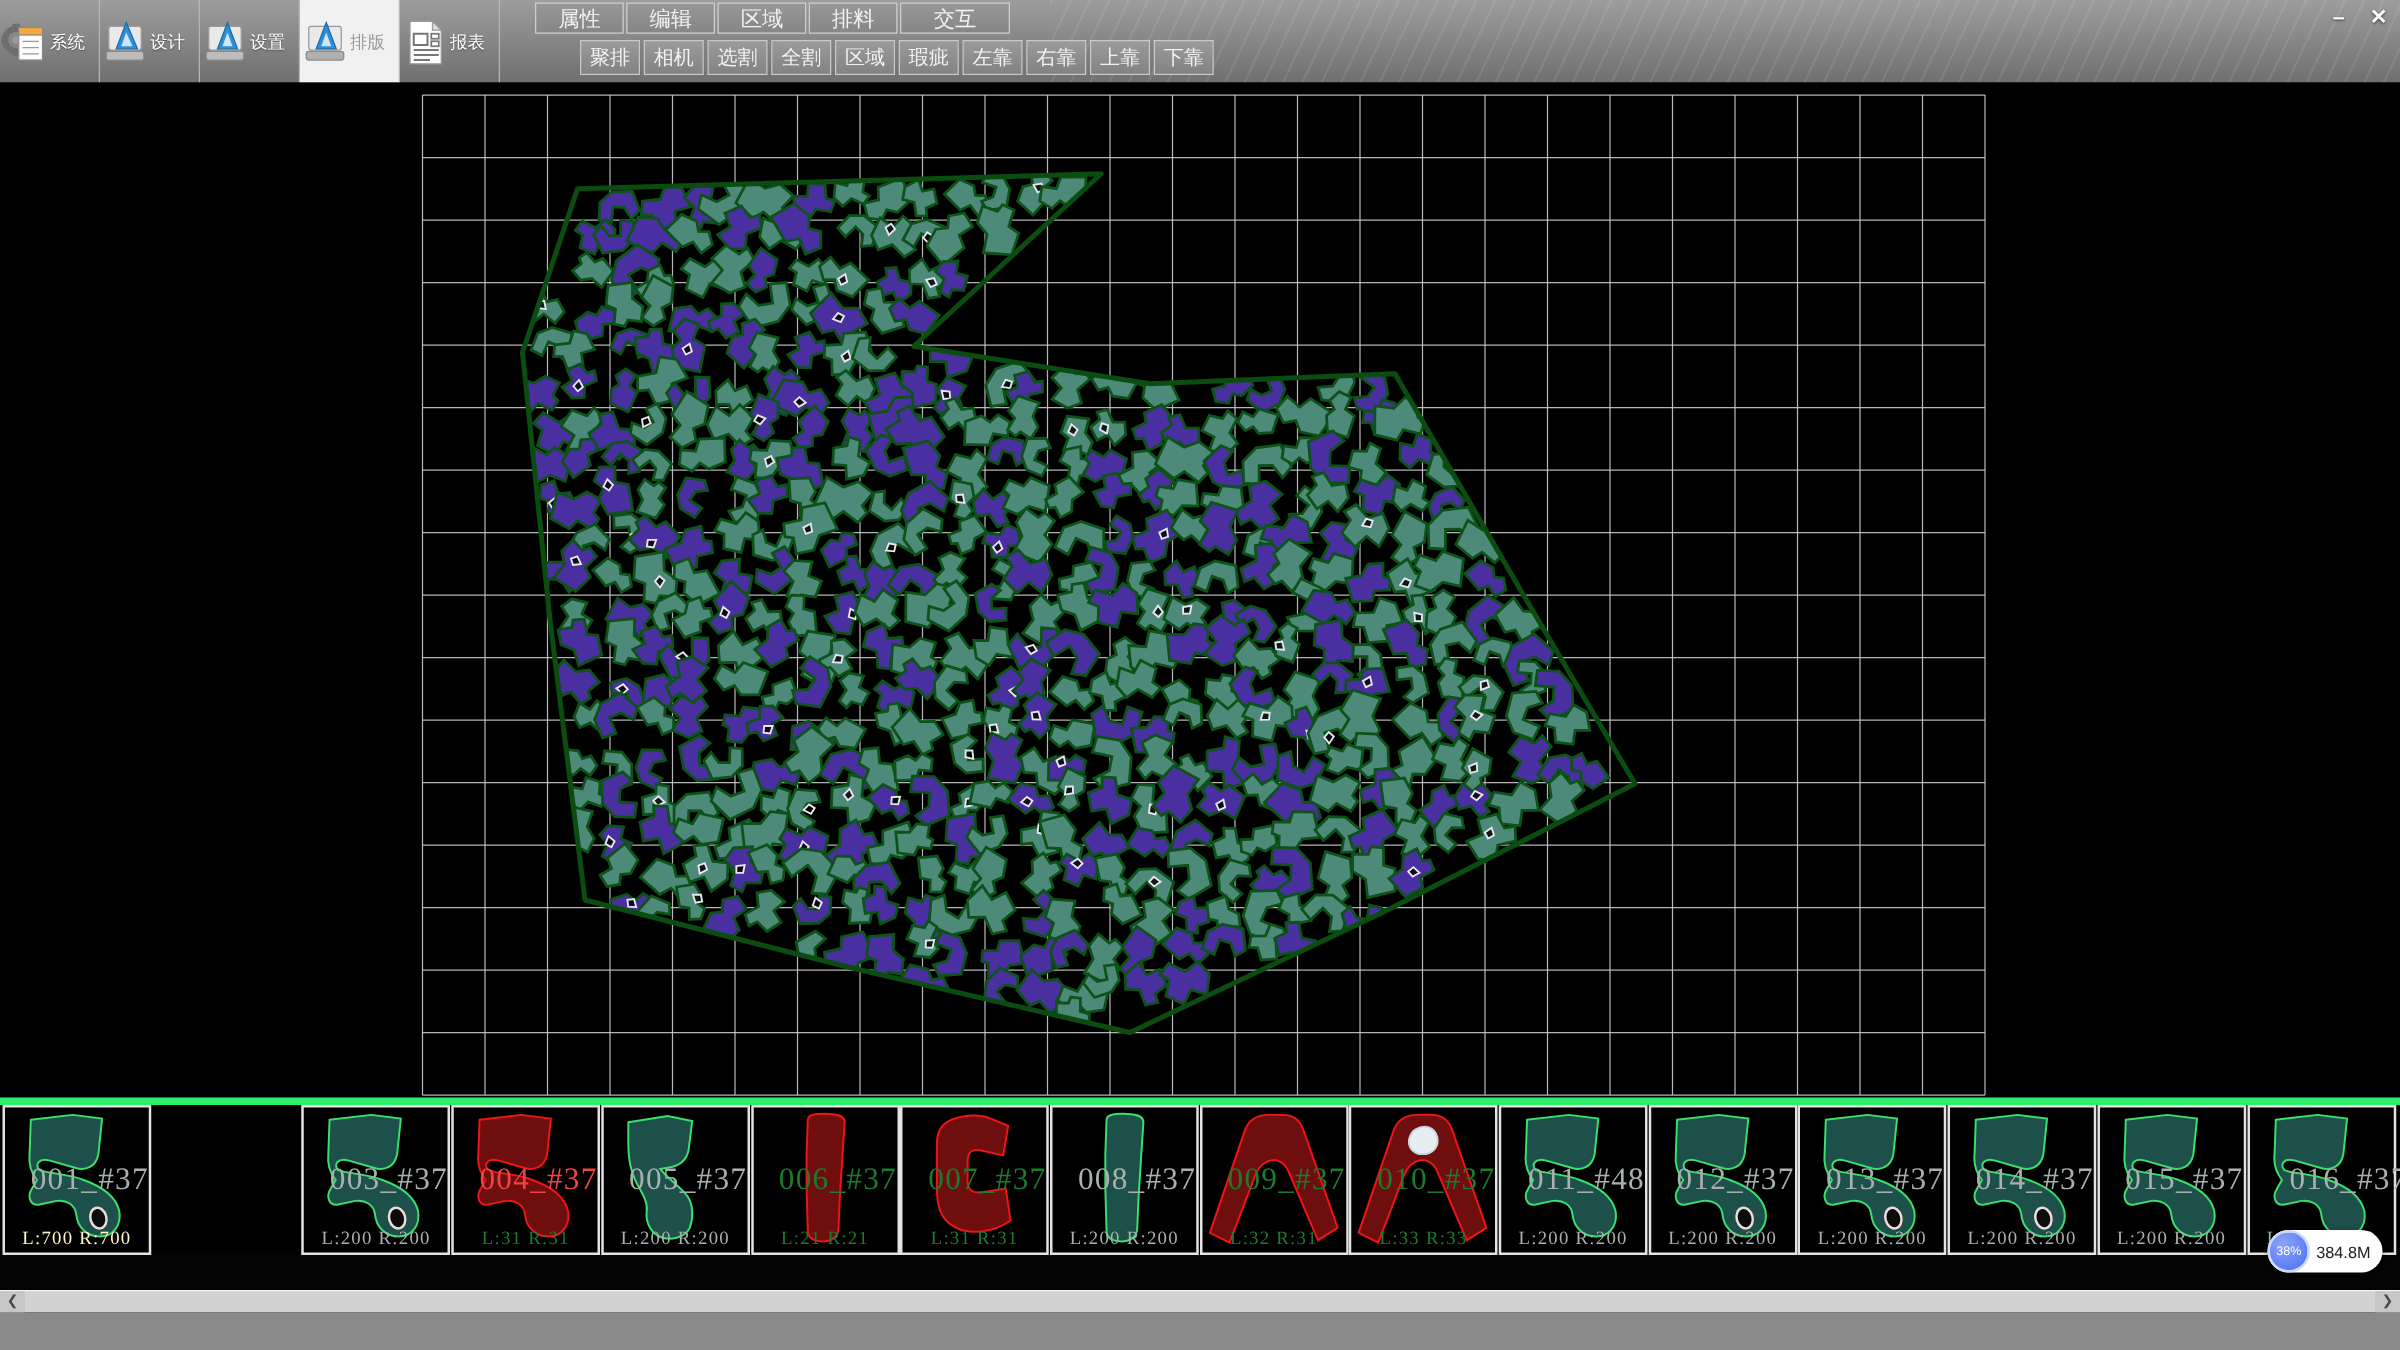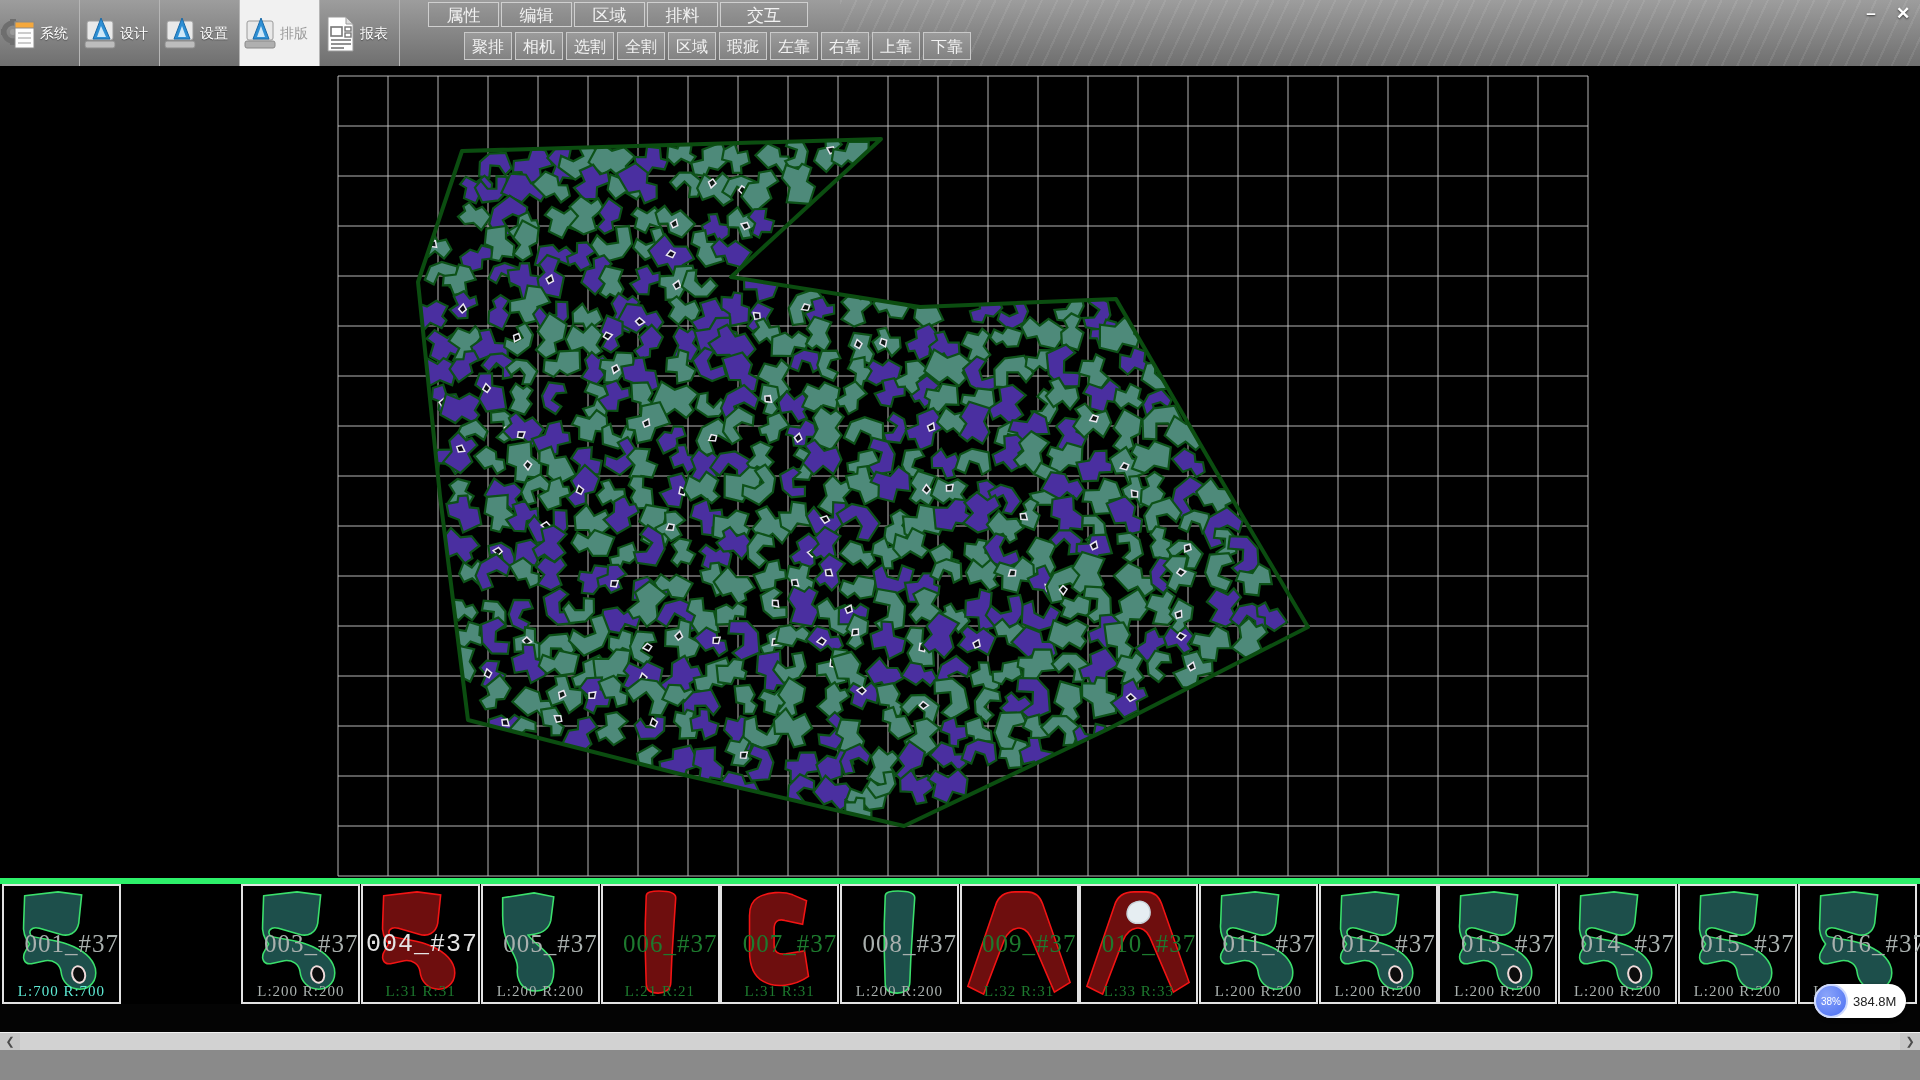--- a/index.html
+++ b/index.html
@@ -750,35 +750,35 @@
 </div>
 
 <div class="green-bar"></div>
 <div class="thumb-strip">
     <div class="thumb-cell" style="left: 2px; width: 115px;">
       <svg viewBox="0 0 117 114" preserveAspectRatio="xMidYMid meet">
         <path d="M21,8 L55,4 L79,7 L76,36 C74,46 66,50 57,47 L36,41 C28,39 24,44 28,49 C36,52 52,52 64,57 C78,62 90,70 93,82 C95,94 88,103 77,103 C66,103 59,95 58,85 C57,77 50,73 42,74 L28,77 C20,78 18,70 22,64 L26,57 C22,52 19,45 20,36 Z" fill="#1d4f4b" stroke="#3be06c" stroke-width="1.6"></path>
         <ellipse cx="76" cy="88" rx="6.5" ry="8.5" transform="rotate(-15 76 88)" fill="#0c0c0c" stroke="#efdada" stroke-width="2"></ellipse>
       </svg>
       <div class="thumb-num" style="color: rgb(169, 176, 174);">001_#37</div>
-      <div class="thumb-lr" style="color: #5eead4;">L:700 R:700</div>
+      <div class="thumb-lr" style="color: #fef9c3;">L:700 R:700</div>
     </div>
     <div class="thumb-cell" style="left: 241.4px; width: 115px;">
       <svg viewBox="0 0 117 114" preserveAspectRatio="xMidYMid meet">
         <path d="M21,8 L55,4 L79,7 L76,36 C74,46 66,50 57,47 L36,41 C28,39 24,44 28,49 C36,52 52,52 64,57 C78,62 90,70 93,82 C95,94 88,103 77,103 C66,103 59,95 58,85 C57,77 50,73 42,74 L28,77 C20,78 18,70 22,64 L26,57 C22,52 19,45 20,36 Z" fill="#1d4f4b" stroke="#3be06c" stroke-width="1.6"></path>
         <ellipse cx="76" cy="88" rx="6.5" ry="8.5" transform="rotate(-15 76 88)" fill="#0c0c0c" stroke="#efdada" stroke-width="2"></ellipse>
       </svg>
       <div class="thumb-num" style="color: rgb(169, 176, 174);">003_#37</div>
       <div class="thumb-lr" style="color: rgb(169, 176, 174);">L:200 R:200</div>
     </div>
     <div class="thumb-cell" style="left: 361.1px; width: 115px;">
       <svg viewBox="0 0 117 114" preserveAspectRatio="xMidYMid meet">
         <path d="M21,8 L55,4 L79,7 L76,36 C74,46 66,50 57,47 L36,41 C28,39 24,44 28,49 C36,52 52,52 64,57 C78,62 90,70 93,82 C95,94 88,103 77,103 C66,103 59,95 58,85 C57,77 50,73 42,74 L28,77 C20,78 18,70 22,64 L26,57 C22,52 19,45 20,36 Z" fill="#6e0e0e" stroke="#f21414" stroke-width="1.6"></path>
       </svg>
-      <div class="thumb-num" style="color: #e5e5e5; font-family: Liberation Mono, monospace;">004_#37</div>
+      <div class="thumb-num" style="color: #ef4444;">004_#37</div>
       <div class="thumb-lr" style="color: rgb(29, 122, 46);">L:31 R:31</div>
     </div>
     <div class="thumb-cell" style="left: 480.8px; width: 115px;">
       <svg viewBox="0 0 117 114" preserveAspectRatio="xMidYMid meet">
         <path d="M20,10 L52,5 L72,9 L69,33 C67,42 60,46 52,47 L46,48 C52,56 62,62 68,70 C73,77 73,88 70,96 C66,104 54,107 45,103 C37,99 34,90 35,82 C36,74 30,66 26,58 C22,50 20,40 20,28 Z" fill="#1d4f4b" stroke="#3be06c" stroke-width="1.6"></path>
       </svg>
       <div class="thumb-num" style="color: rgb(169, 176, 174);">005_#37</div>
       <div class="thumb-lr" style="color: rgb(169, 176, 174);">L:200 R:200</div>
     </div>
     <div class="thumb-cell" style="left: 600.5px; width: 115px;">
@@ -814,21 +814,21 @@
         <path d="M6,100 L34,18 C37,8 44,4 54,4 L66,4 C74,4 79,8 82,16 L110,96 L94,106 L70,50 C67,43 61,40 56,41 C50,42 46,46 43,53 L22,108 Z" fill="#6e0e0e" stroke="#f21414" stroke-width="1.6"></path>
         <path d="M52,16 C60,11 68,14 70,22 C72,30 66,36 58,36 C50,36 46,30 47,24 C48,20 49,18 52,16 Z" fill="#e6eef2" stroke="#c8d4da" stroke-width="1.5"></path>
       </svg>
       <div class="thumb-num" style="color: rgb(29, 122, 46);">010_#37</div>
       <div class="thumb-lr" style="color: rgb(29, 122, 46);">L:33 R:33</div>
     </div>
     <div class="thumb-cell" style="left: 1199px; width: 115px;">
       <svg viewBox="0 0 117 114" preserveAspectRatio="xMidYMid meet">
         <path d="M21,8 L55,4 L79,7 L76,36 C74,46 66,50 57,47 L36,41 C28,39 24,44 28,49 C36,52 52,52 64,57 C78,62 90,70 93,82 C95,94 88,103 77,103 C66,103 59,95 58,85 C57,77 50,73 42,74 L28,77 C20,78 18,70 22,64 L26,57 C22,52 19,45 20,36 Z" fill="#1d4f4b" stroke="#3be06c" stroke-width="1.6"></path>
       </svg>
-      <div class="thumb-num" style="color: rgb(169, 176, 174);">011_#37</div>
+      <div class="thumb-num" style="color: rgb(169, 176, 174);">011_#48</div>
       <div class="thumb-lr" style="color: rgb(169, 176, 174);">L:200 R:200</div>
     </div>
     <div class="thumb-cell" style="left: 1318.7px; width: 115px;">
       <svg viewBox="0 0 117 114" preserveAspectRatio="xMidYMid meet">
         <path d="M21,8 L55,4 L79,7 L76,36 C74,46 66,50 57,47 L36,41 C28,39 24,44 28,49 C36,52 52,52 64,57 C78,62 90,70 93,82 C95,94 88,103 77,103 C66,103 59,95 58,85 C57,77 50,73 42,74 L28,77 C20,78 18,70 22,64 L26,57 C22,52 19,45 20,36 Z" fill="#1d4f4b" stroke="#3be06c" stroke-width="1.6"></path>
         <ellipse cx="76" cy="88" rx="6.5" ry="8.5" transform="rotate(-15 76 88)" fill="#0c0c0c" stroke="#efdada" stroke-width="2"></ellipse>
       </svg>
       <div class="thumb-num" style="color: rgb(169, 176, 174);">012_#37</div>
       <div class="thumb-lr" style="color: rgb(169, 176, 174);">L:200 R:200</div>
     </div>

